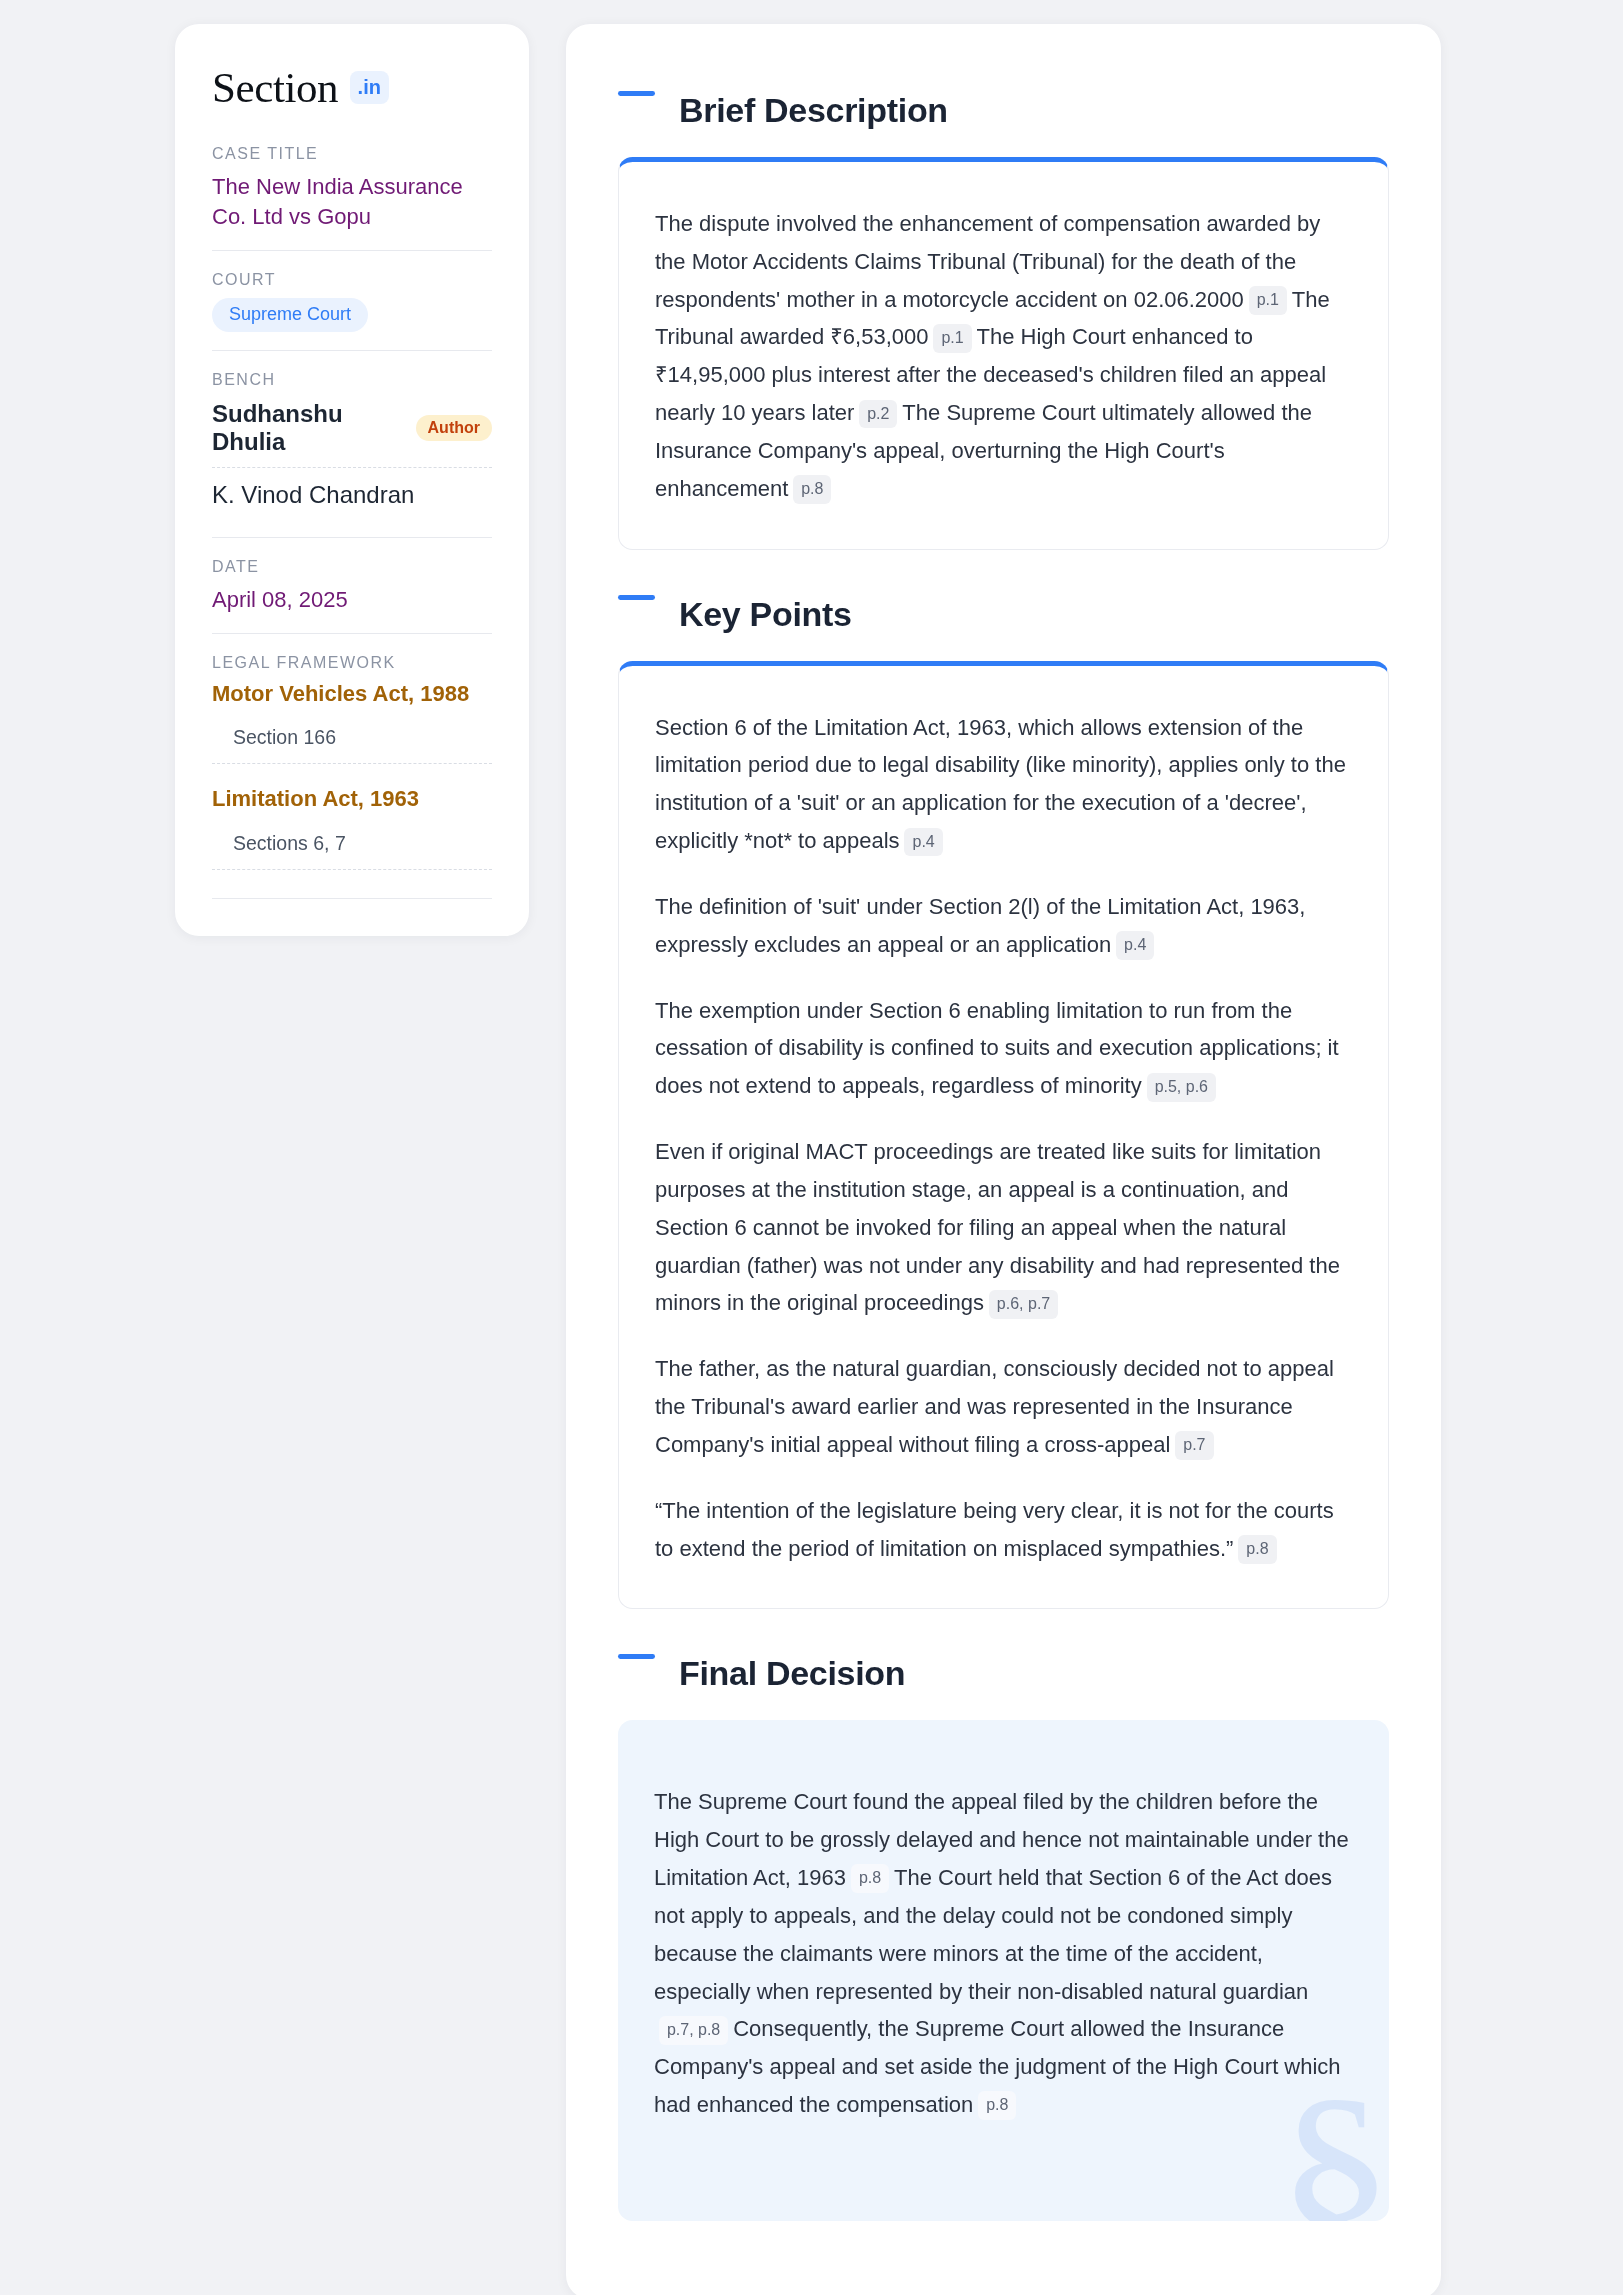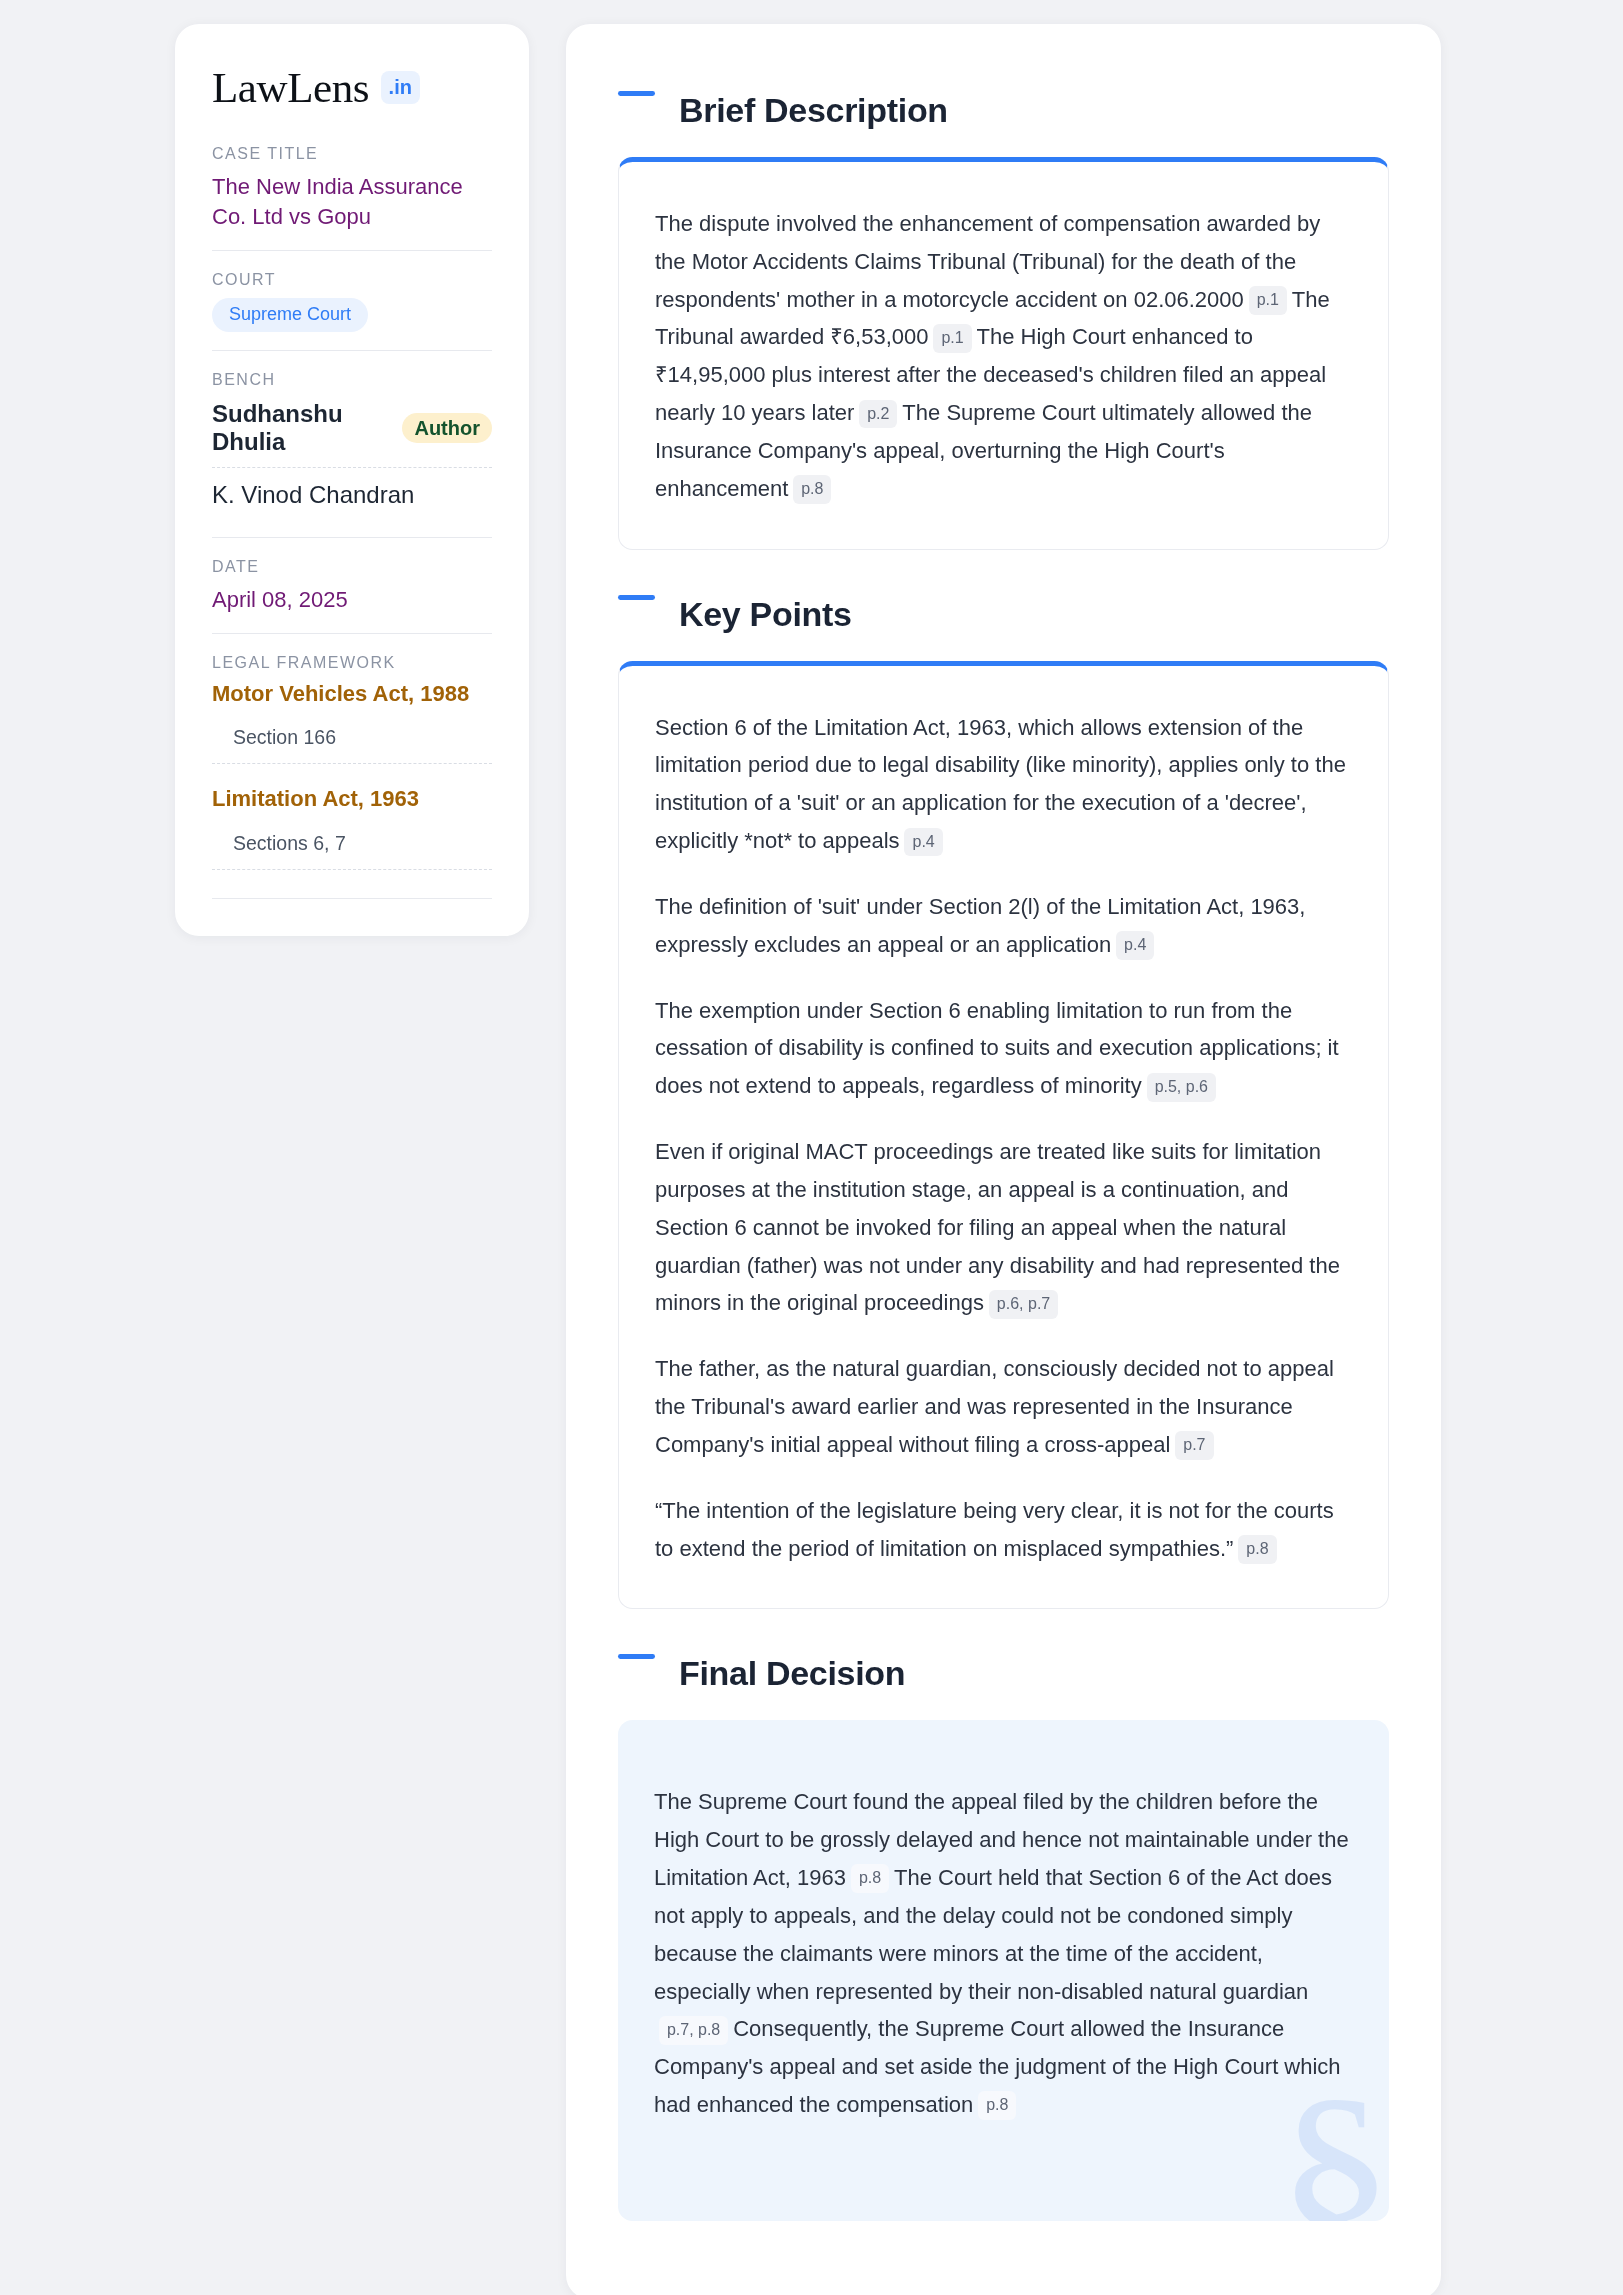--- a/index.html
+++ b/index.html
@@ -89,22 +89,22 @@
     padding: 2.4px 0 10.6px 0;
   }
   .judge-row.dashed {
     border-bottom: 1.6px dashed #d9dde4;
     margin-bottom: 10.6px;
   }
   .judge-name { font-size: 24px; color: #1d2633; }
   .judge-name.author { font-weight: bold; }
   .author-badge {
     background: #fdf0cd;
-    color: #14532d;
-    font-size: 20px;
+    color: #c2410c;
+    font-size: 16px;
     font-weight: bold;
     border-radius: 811px;
     padding: 4.9px 12px 5.7px 12px;
     line-height: 1;
   }
 
   .act-name {
     font-size: 22px;
     font-weight: bold;
     color: #a16207;
@@ -204,21 +204,21 @@
   .card.decision .cite { background: #f7f9fd; }
 </style>
 </head>
 <body>
 
 <div class="page">
 
   <aside class="sidebar">
 
     <div class="brand">
-      <span class="brand-name">LawLens</span>
+      <span class="brand-name">Section</span>
       <span class="brand-tld">.in</span>
     </div>
 
     <div class="meta-block">
       <div class="meta-label">CASE TITLE</div>
       <div class="meta-value">The New India Assurance Co. Ltd vs Gopu</div>
     </div>
     <div class="divider"></div>
 
     <div class="meta-block">

